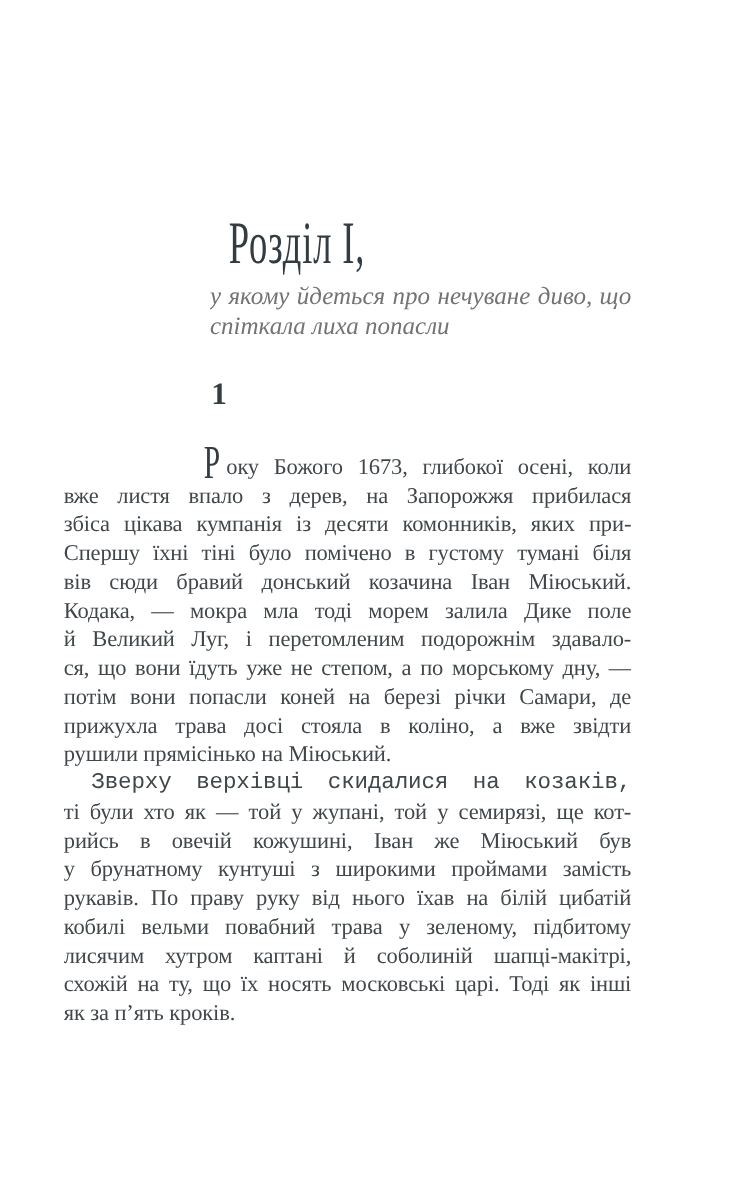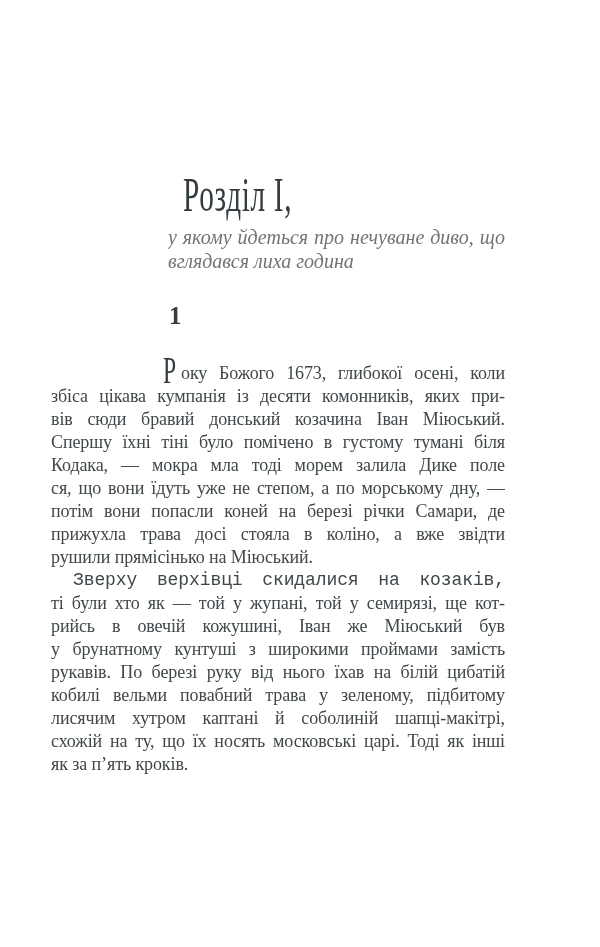--- a/index.html
+++ b/index.html
@@ -102,50 +102,52 @@
 <body>
 
 <div class="page">
 
   <h1 class="chapter-heading">
     <span class="display-text">Розділ I,</span>
   </h1>
 
   <div class="subtitle">
       <div class="line">у якому йдеться про нечуване диво, що</div>
-      <div class="line last">вглядався лиха година</div>
+      <div class="line last">спіткала лиха попасли</div>
     </div>
 
   <div class="section-number">1</div>
 
   <div class="body-text">
 
     <div class="para">
       <div class="first-line">
         <span class="drop-cap">Р</span><span>оку Божого 1673, глибокої осені, коли</span>
       </div>
       <div>
+          <div class="line">вже листя впало з дерев, на Запорожжя прибилася</div>
           <div class="line">збіса цікава кумпанія із десяти комонників, яких при-</div>
+          <div class="line">Спершу їхні тіні було помічено в густому тумані біля</div>
           <div class="line">вів сюди бравий донський козачина Іван Міюський.</div>
-          <div class="line">Спершу їхні тіні було помічено в густому тумані біля</div>
           <div class="line">Кодака, — мокра мла тоді морем залила Дике поле</div>
+          <div class="line">й Великий Луг, і перетомленим подорожнім здавало-</div>
           <div class="line">ся, що вони їдуть уже не степом, а по морському дну, —</div>
           <div class="line">потім вони попасли коней на березі річки Самари, де</div>
           <div class="line">прижухла трава досі стояла в коліно, а вже звідти</div>
           <div class="line last">рушили прямісінько на Міюський.</div>
         </div>
     </div>
 
     <div class="para">
       <div>
           <div class="line" style="text-indent: 22px; font-family: Liberation Mono, monospace;">Зверху верхівці скидалися на козаків, хоча зодягну-</div>
           <div class="line">ті були хто як — той у жупані, той у семирязі, ще кот-</div>
           <div class="line">рийсь в овечій кожушині, Іван же Міюський був</div>
           <div class="line">у брунатному кунтуші з широкими проймами замість</div>
-          <div class="line">рукавів. По березі руку від нього їхав на білій цибатій</div>
+          <div class="line">рукавів. По праву руку від нього їхав на білій цибатій</div>
           <div class="line">кобилі вельми повабний трава у зеленому, підбитому</div>
           <div class="line">лисячим хутром каптані й соболиній шапці-макітрі,</div>
           <div class="line">схожій на ту, що їх носять московські царі. Тоді як інші</div>
           <div class="line last">як за п’ять кроків.</div>
         </div>
     </div>
 
   </div>
 </div>
 

